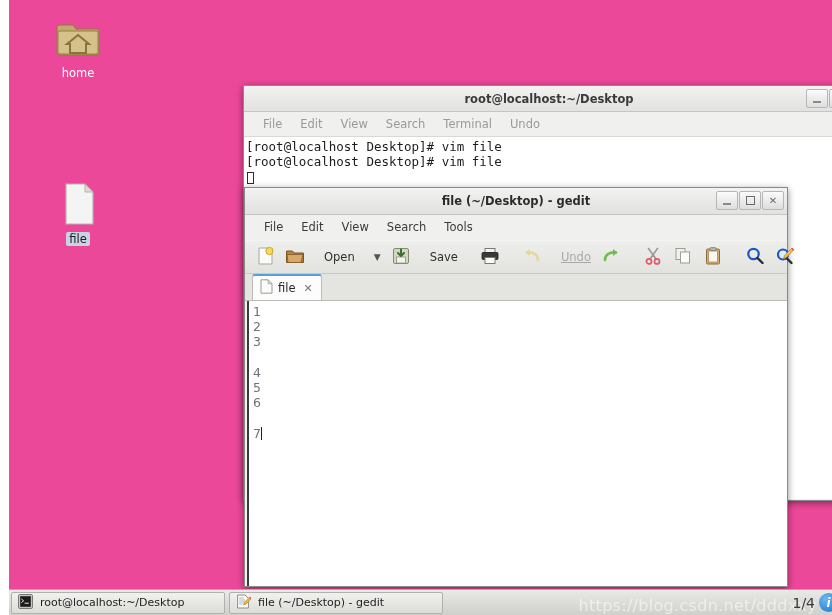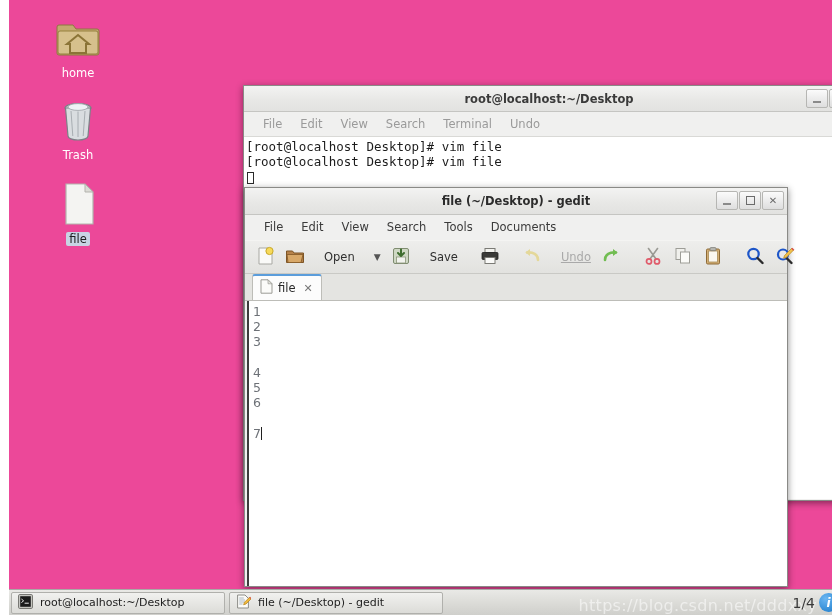--- a/index.html
+++ b/index.html
@@ -220,35 +220,20 @@
     <span class="glyph">
       <svg width="48" height="48" viewBox="0 0 48 48">
         <path d="M5 11 h14 l3 4 h21 a2 2 0 0 1 2 2 v22 a2 2 0 0 1-2 2 H5 a2 2 0 0 1-2-2 V13 a2 2 0 0 1 2-2z" fill="#c3a96f" stroke="#8e7740" stroke-width="1"></path>
         <path d="M6 17 h36 a2 2 0 0 1 2 2 v19 a2 2 0 0 1-2 2 H6 a2 2 0 0 1-2-2 V19 a2 2 0 0 1 2-2z" fill="#d6c08c" stroke="#95803f" stroke-width="1"></path>
         <path d="M24 21 l11 9 h-3 v9 h-16 v-9 h-3z" fill="none" stroke="#8b7437" stroke-width="2"></path>
       </svg>
     </span>
     <span class="lbl">home</span>
   </div>
 
-  <div class="desk-icon" style="left:26px; top:96px;">
-    <span class="glyph">
-      <svg width="48" height="48" viewBox="0 0 48 48">
-        <ellipse cx="24" cy="12" rx="13" ry="4.5" fill="#cfd3d6" stroke="#7b8186" stroke-width="1.2"></ellipse>
-        <path d="M11.5 12 L14 40 a10 4 0 0 0 20 0 L36.5 12 z" fill="#d9dde0" stroke="#7b8186" stroke-width="1.2"></path>
-        <ellipse cx="24" cy="11" rx="10" ry="3.4" fill="#eef2f5" stroke="#9aa0a5" stroke-width=".8"></ellipse>
-        <g stroke="#9ba1a6" stroke-width=".8">
-          <line x1="17" y1="15" x2="18.8" y2="40"></line>
-          <line x1="24" y1="15.5" x2="24" y2="41"></line>
-          <line x1="31" y1="15" x2="29.2" y2="40"></line>
-        </g>
-      </svg>
-    </span>
-    <span class="lbl">Trash</span>
-  </div>
 
   <div class="desk-icon sel" style="left:26px; top:180px;">
     <span class="glyph">
       <svg width="48" height="48" viewBox="0 0 48 48">
         <path d="M12 4 h19 l8 8 v32 H12 z" fill="#f4f4f2" stroke="#b3b3ae" stroke-width="1.2"></path>
         <path d="M31 4 v8 h8 z" fill="#dcdcd6" stroke="#b3b3ae" stroke-width="1"></path>
       </svg>
     </span>
     <span class="lbl">file</span>
   </div>
@@ -281,21 +266,20 @@
         <div class="wbtn">✕</div>
       </div>
     </div>
 
     <div class="menubar">
       <span class="mi">File</span>
       <span class="mi">Edit</span>
       <span class="mi">View</span>
       <span class="mi">Search</span>
       <span class="mi">Tools</span>
-      <span class="mi">Documents</span>
     </div>
 
     <div class="toolbar">
 
       <div class="tb">
         <span>
           <svg width="20" height="20" viewBox="0 0 20 20">
             <path d="M4 2 h9 l4 4 v12 H4 z" fill="#fafaf8" stroke="#a8a8a3" stroke-width="1"></path>
             <path d="M13 2 v4 h4 z" fill="#e2e2dc" stroke="#a8a8a3" stroke-width=".8"></path>
             <circle cx="14.5" cy="5" r="3.6" fill="#f7da5a" stroke="#c8a828" stroke-width="1"></circle>

